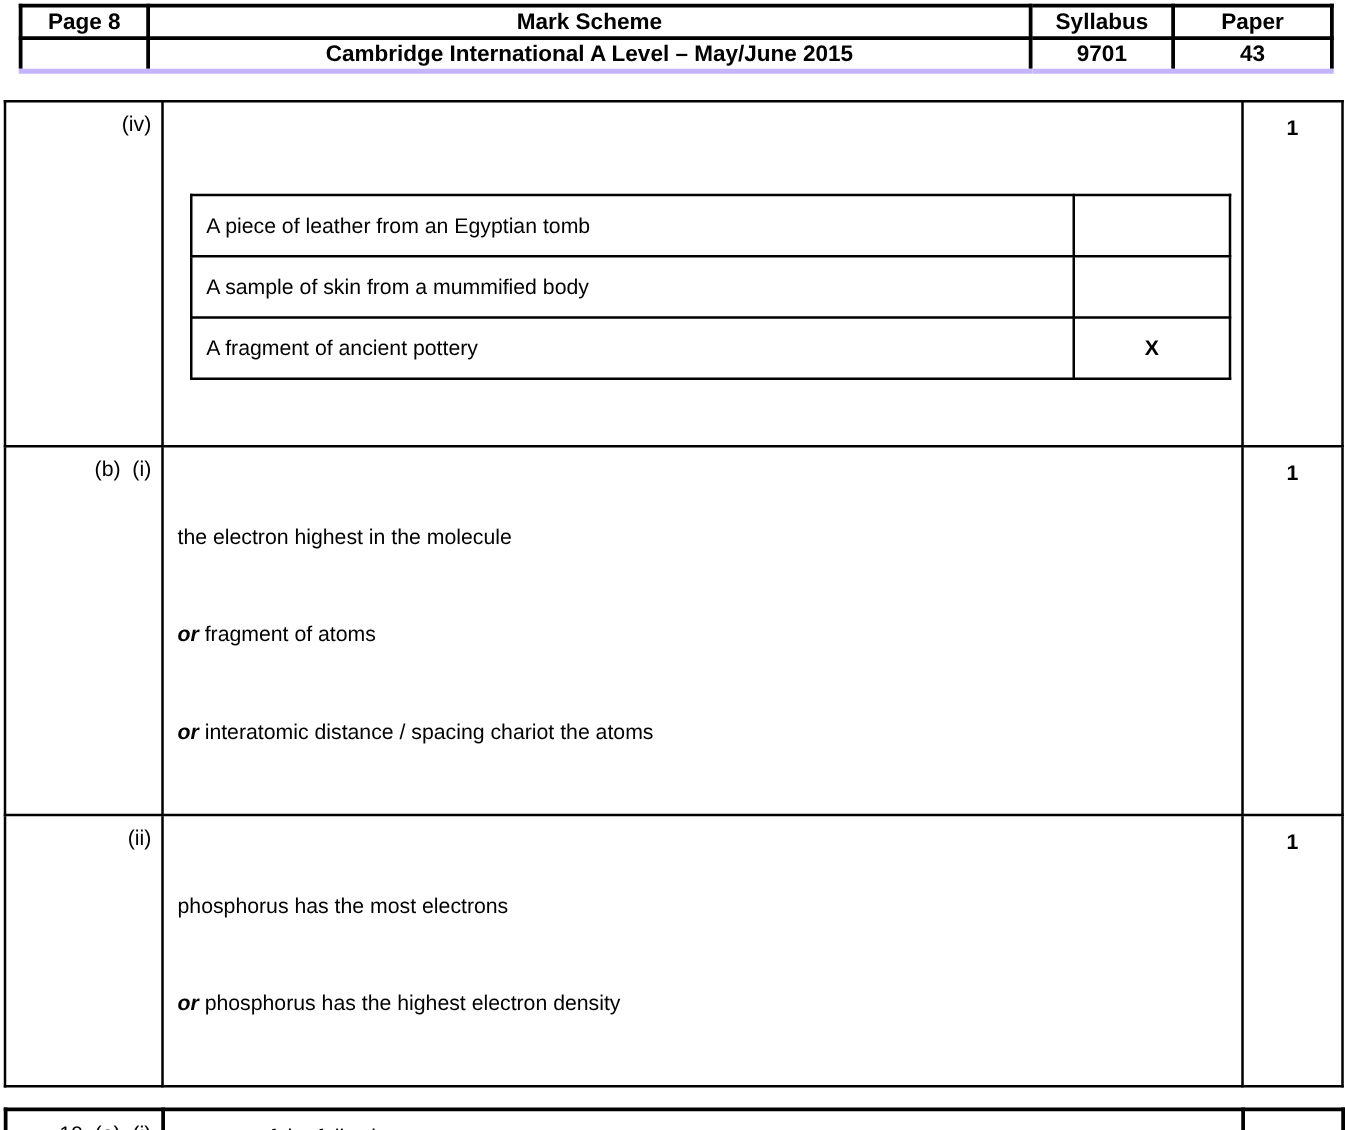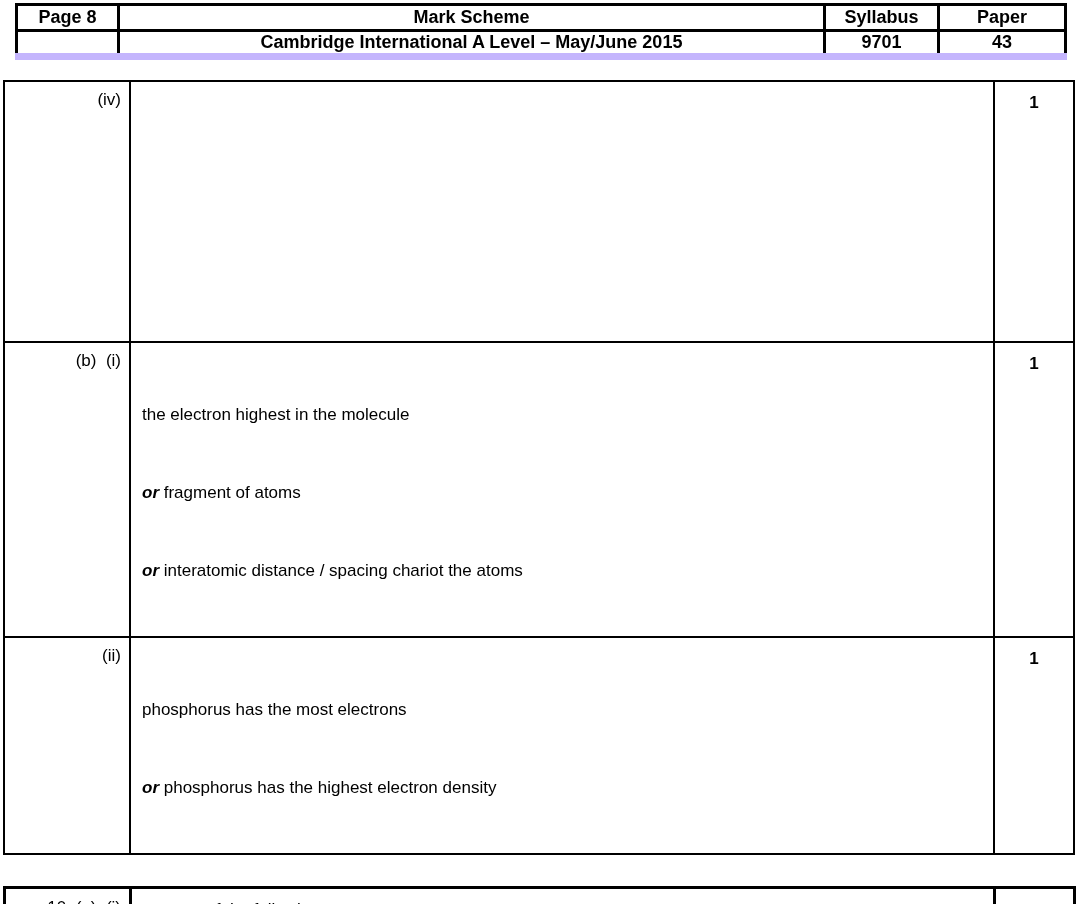--- a/index.html
+++ b/index.html
@@ -8,21 +8,21 @@
     position:relative; width:1076px; height:904px; overflow:hidden;
     background:#ffffff; color:#000;
     font-family:"Liberation Sans", sans-serif; font-size:17px;
   }
   table { border-collapse:collapse; table-layout:fixed;border-radius:19px; }
 
   
   .hdr { position:absolute; left:15px; top:3px; width:1049px; }
   .hdr td { border:3px solid #000; font-weight:bold; font-size:18px;
             text-align:center; height:26px; padding:0 4px; }
-  .hdr tr:last-child td { border-bottom:7px solid #c4b5fd; }
+  .hdr tr:last-child td { border-bottom:4px solid #c4b5fd; }
 
   
   .mark-table { position:absolute; left:3px; top:80px; width:1070px; }
   .mark-table > tbody > tr > td { border:2px solid #000; vertical-align:top; }
   td.lbl { font-weight:normal; text-align:right; padding:8px 8px 0 0;
            white-space:pre; font-size:17px; }
   td.ct  { padding:7px 8px 0 11px; line-height:26px; white-space:pre-wrap; }
   td.mk  { font-weight:bold; text-align:center; padding-top:8px;
            line-height:26px; white-space:pre-wrap; font-size:17px; }
   .or { font-weight:bold; font-style:italic; }
@@ -72,21 +72,32 @@
         <col style="width:126px">
         <col style="width:864px">
         <col style="width:80px">
       </colgroup>
     <tbody>
 
     <tr style="height:261px;">
       <td class="lbl">(iv)</td>
       <td class="ct">
         <table class="opts">
-          <tbody>
+          <tbody><tr>
+            <td class="opt-text">A piece of leather from an Egyptian tomb</td>
+            <td class="opt-mark"></td>
+          </tr>
+          <tr>
+            <td class="opt-text">A sample of skin from a mummified body</td>
+            <td class="opt-mark"></td>
+          </tr>
+          <tr>
+            <td class="opt-text">A fragment of ancient pottery</td>
+            <td class="opt-mark">X</td>
+          </tr>
         </tbody></table>
       </td>
       <td class="mk">1</td>
     </tr>
 
     <tr style="height:102px;padding-left:40px;">
       <td class="lbl">(b)  (i)</td>
       <td class="ct">
         <div><span class="or"></span><span>the electron highest in the molecule</span></div>
         <div><span class="or">or</span><span> fragment of atoms</span></div>

